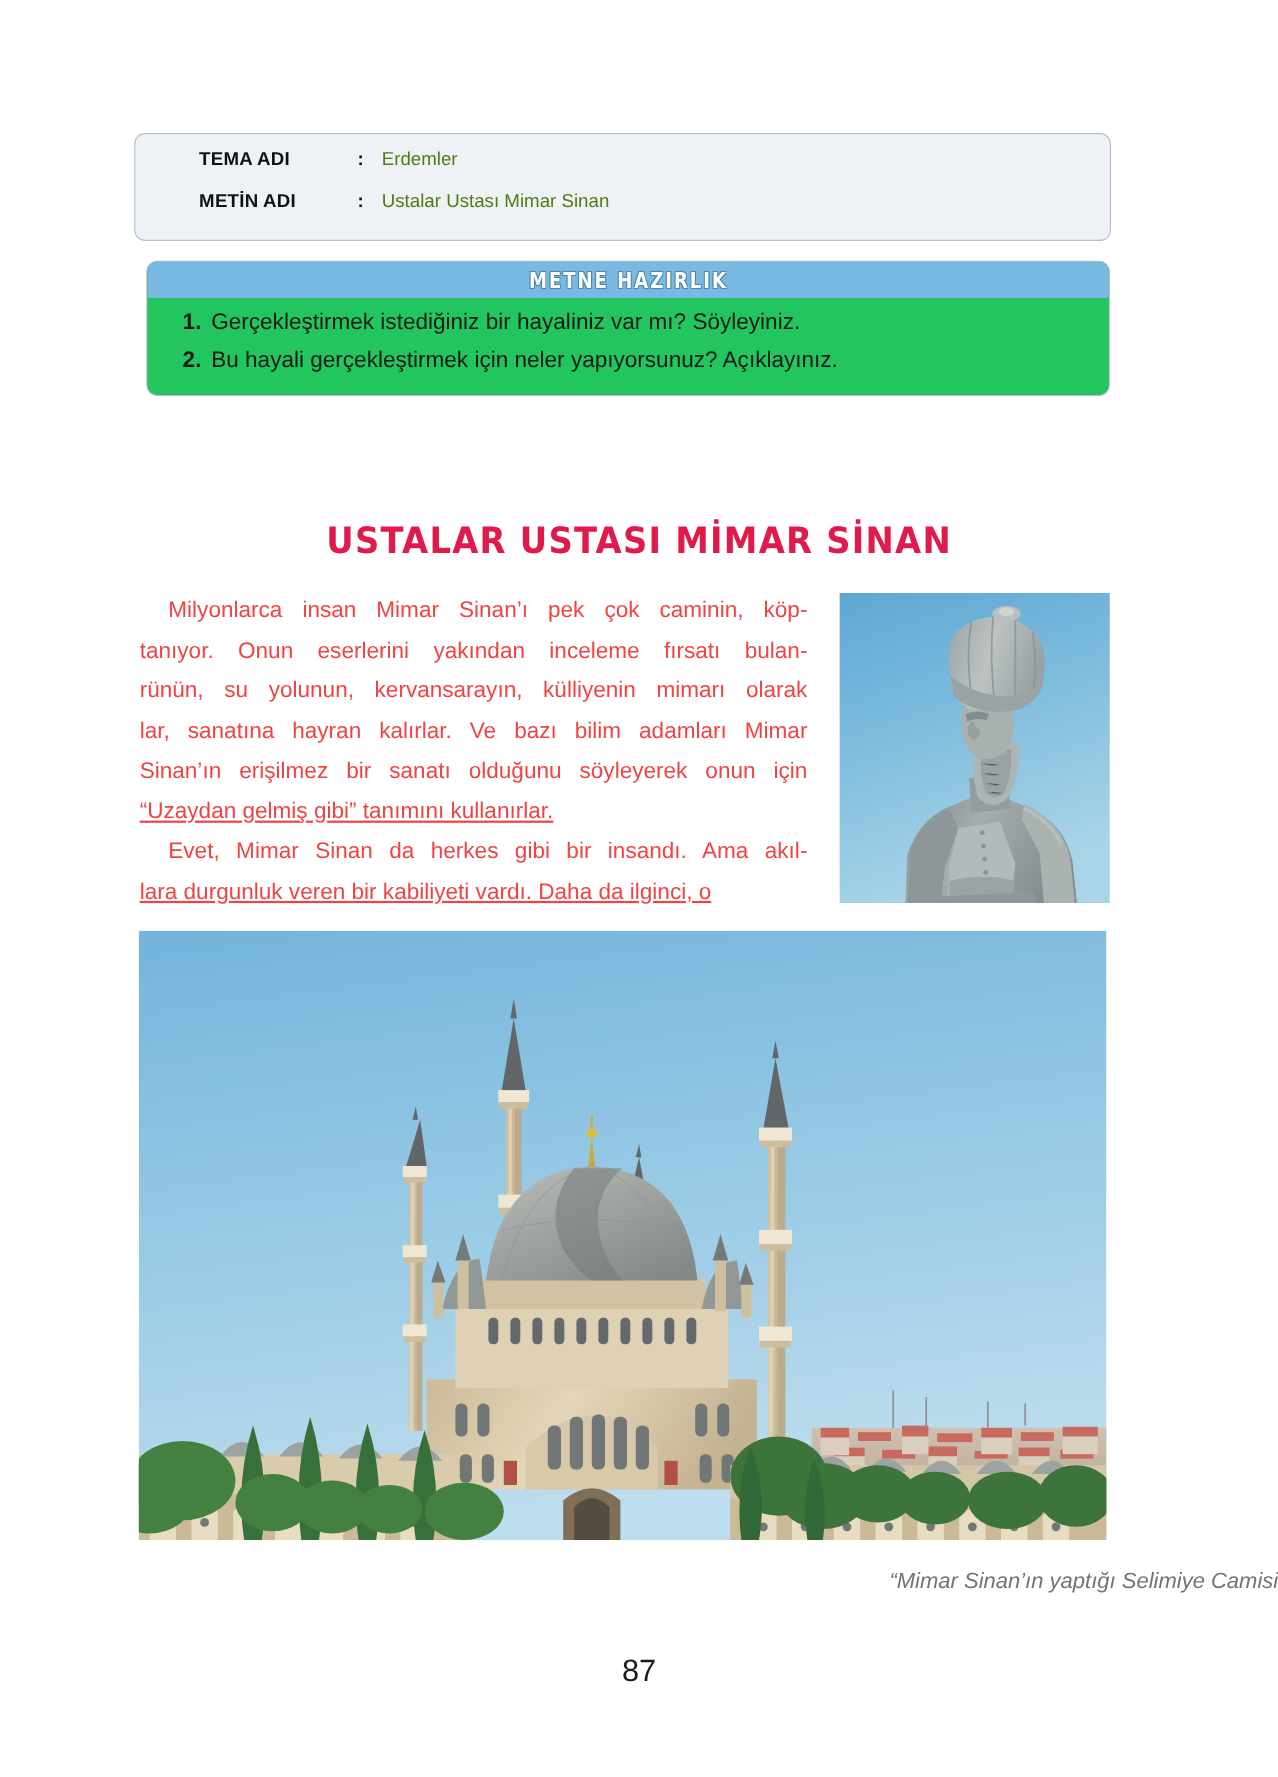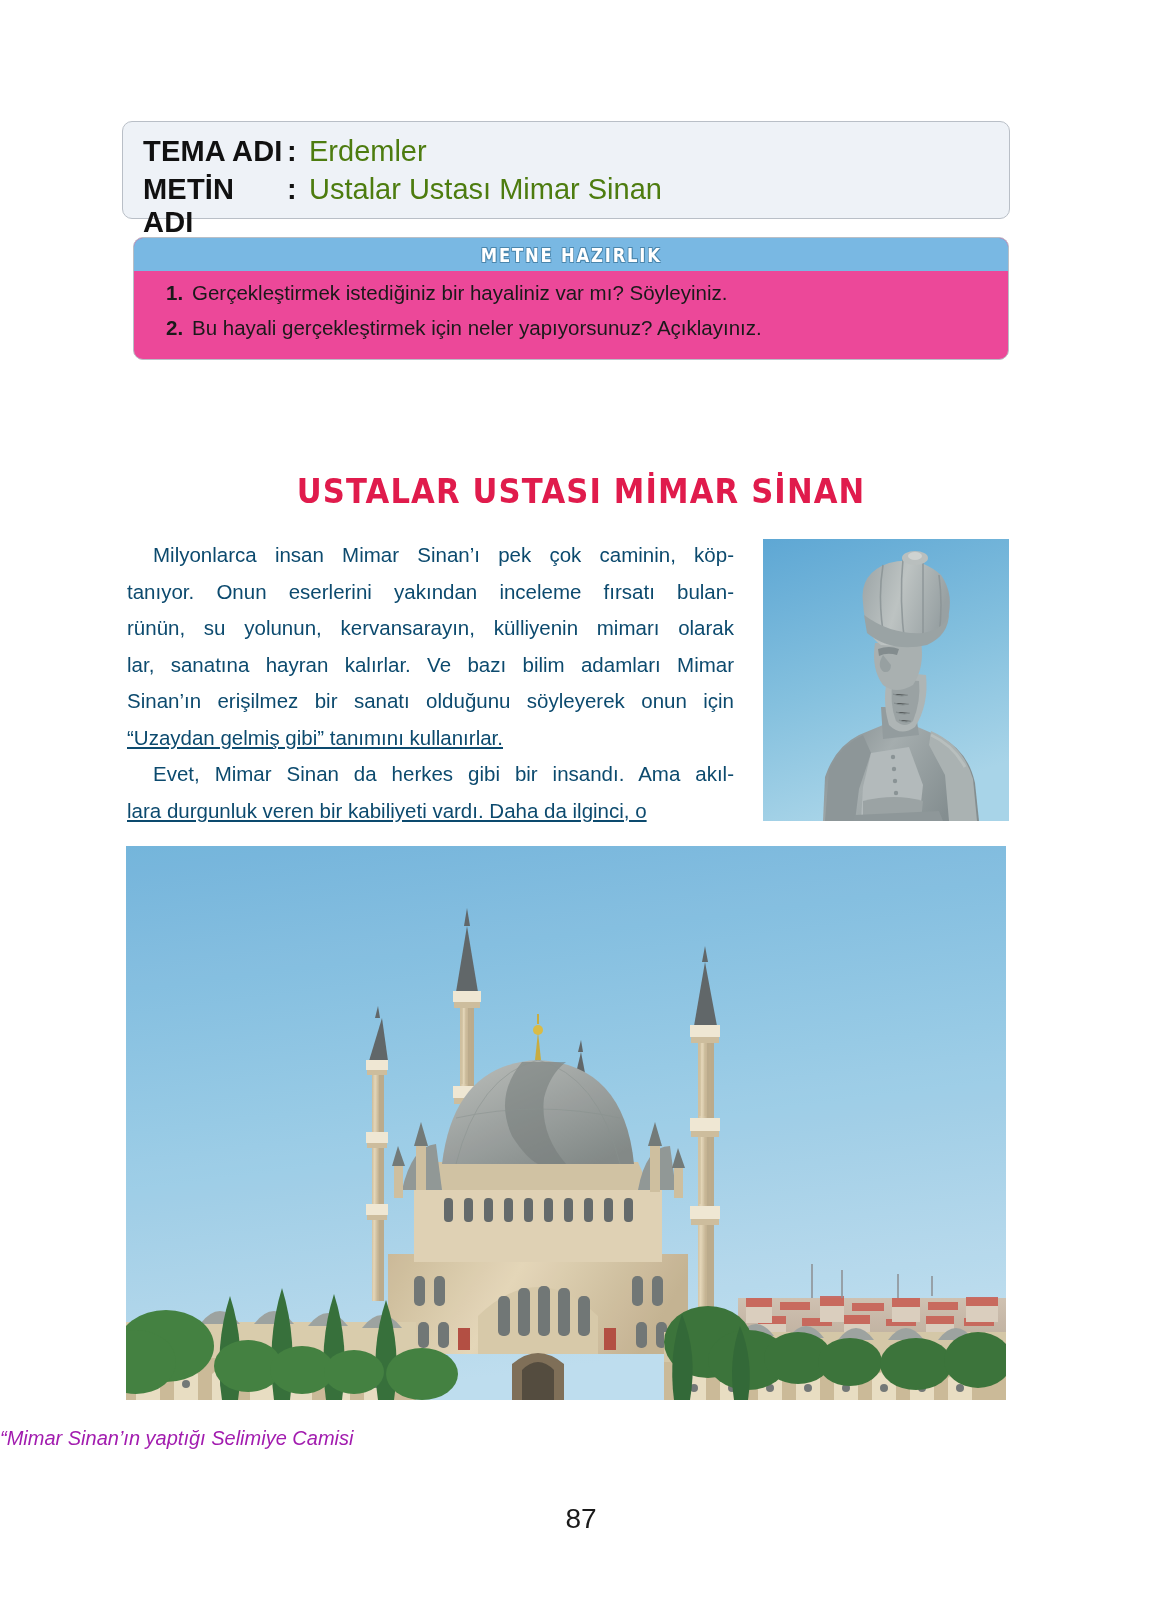--- a/index.html
+++ b/index.html
@@ -33,21 +33,22 @@
     height: 98px;
     background: #eef2f7;
     border: 1.5px solid #b9bfc7;
     border-radius: 10px;
     padding: 13px 0 0 20px;
   }
   .info-row {
     display: flex;
     align-items: baseline;
     height: 38px;
-    font-size: 29px;
+    font-size: 17px;
+    margin-left: 38px;
   }
   .info-label {
     font-weight: bold;
     width: 144px;
     letter-spacing: 0.2px;
     color: #111;
   }
   .info-colon {
     font-weight: bold;
     width: 22px;
@@ -58,21 +59,21 @@
     font-weight: normal;
   }
 
   
   .prep-box {
     position: absolute;
     left: 133px;
     top: 237px;
     width: 876px;
     height: 123px;
-    background: #ec4899;
+    background: #22c55e;
     border: 1.5px solid #b9bfc7;
     border-radius: 10px;
     overflow: hidden;
   }
   .prep-header {
     height: 33px;
     background: #79b8e3;
     display: flex;
     align-items: center;
     justify-content: center;
@@ -147,21 +148,21 @@
   .body-col {
     position: absolute;
     left: 127px;
     top: 537px;
     width: 607px;
   }
   .para {
     font-size: 20.5px;
     line-height: 36.5px;
     text-align: justify;
-    color: #0c4a6e;
+    color: #ef4444;
     margin: 0;
   }
   .para .line {
     display: block;
     text-align: justify;
     text-align-last: justify;
     white-space: nowrap;
   }
   .para .line-last {
     text-align-last: left;
@@ -190,24 +191,24 @@
     overflow: hidden;
   }
   .mosque-svg { display: block; width: 100%; height: 100%; }
 
   
   .caption {
     position: absolute;
     left: 0;
     top: 1427px;
     width: 1162px;
-    text-align: left;
+    text-align: right;
     font-size: 20px;
     font-style: italic;
-    color: #a21caf;
+    color: #737373;
   }
 
   
   .page-number {
     position: absolute;
     left: 0;
     top: 1503px;
     width: 1162px;
     text-align: center;
     font-size: 28px;

